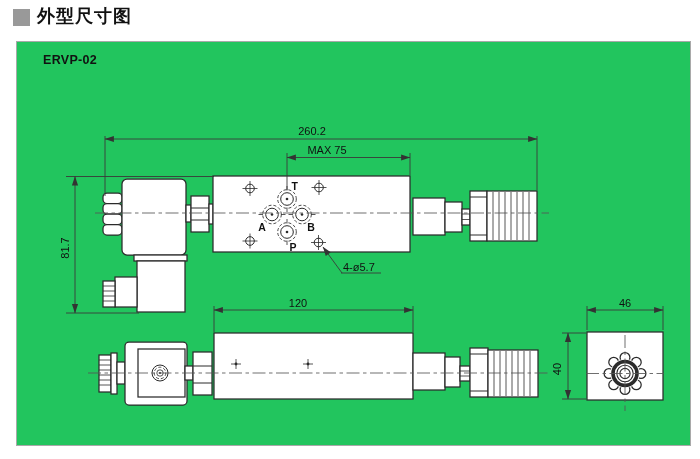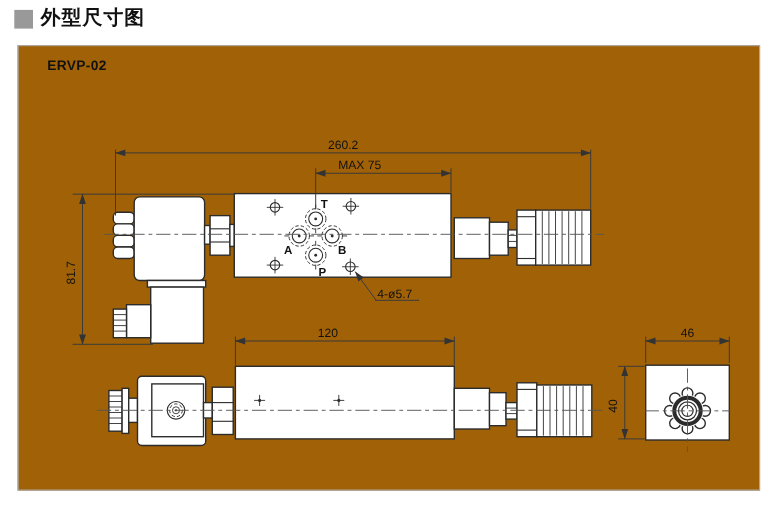--- a/index.html
+++ b/index.html
@@ -3,21 +3,21 @@
 <meta charset="utf-8">
 <style>
   html,body{margin:0;padding:0;background:#fff;}
   .page{position:relative;width:700px;height:459px;background:#fff;overflow:hidden;
         font-family:"Liberation Sans",sans-serif;}
   .header{position:absolute;left:0;top:0;width:680px;height:34px;}
   .hdr-square{position:absolute;left:13px;top:9px;width:17px;height:17px;background:#999999;}
   .hdr-title{position:absolute;left:37px;top:3px;font-size:18px;font-weight:bold;color:#111;
              letter-spacing:1px;line-height:26px;}
   .panel{position:absolute;left:16px;top:41px;width:673px;height:403px;
-         border:1px solid #a9a9a9;background:#a16207;text-align:right;}
+         border:1px solid #a9a9a9;background:#22c55e;text-align:right;}
   .model{position:absolute;left:26px;top:11px;font-size:12.5px;font-weight:bold;color:#111;
          letter-spacing:.3px;}
   svg.drawing{position:absolute;left:0;top:0;width:700px;height:459px;}
   
   .ol{fill:#fff;stroke:#2b2b2b;stroke-width:1.25;}
   .ln{fill:none;stroke:#2b2b2b;stroke-width:1;}
   .thin{fill:none;stroke:#2b2b2b;stroke-width:.8;}
   .dash{fill:none;stroke:#2b2b2b;stroke-width:.85;stroke-dasharray:3 2;}
   .cl{fill:none;stroke:#555;stroke-width:.85;stroke-dasharray:13 3.5 3.5 3.5;}
   .dim{fill:none;stroke:#3a3a3a;stroke-width:.9;}

